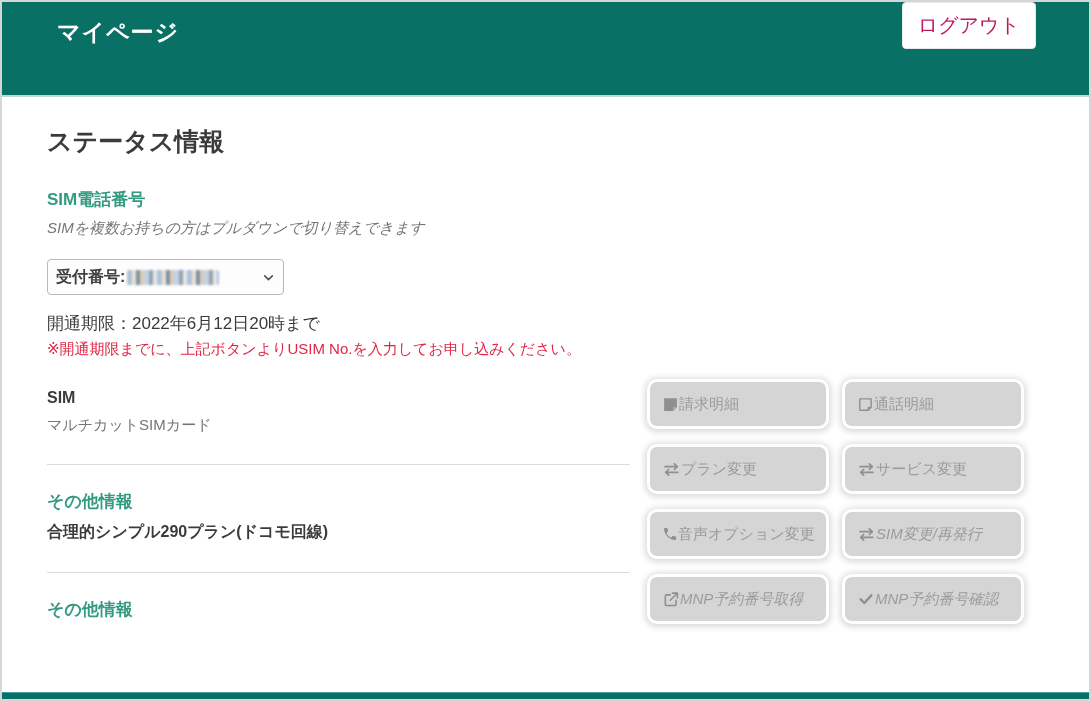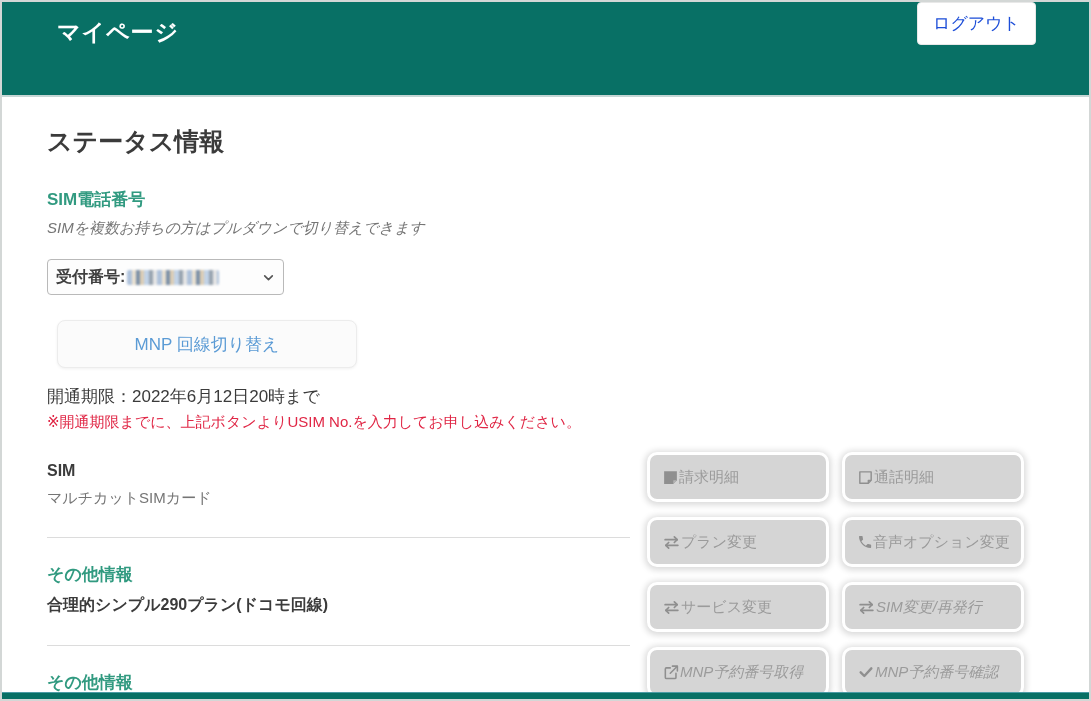--- a/index.html
+++ b/index.html
@@ -26,21 +26,21 @@
   .nav { display:flex; margin-top:13px; align-items:center; }
   .nav-item {
     color:#ffffff; font-size:14px; line-height:20px;
     padding:1px 14px; border-right:1px solid rgba(255,255,255,.85);
     cursor:pointer; white-space:nowrap;
   }
   .nav-item:first-child { padding-left:0; }
   .logout-btn {
     position:absolute; top:0; right:53px;
     background:#ffffff; border:1px solid #e8e8e8; border-radius:4px;
-    padding:9px 15px; font-size:17px; color:#1d4ed8; cursor:pointer;
+    padding:9px 15px; font-size:20px; color:#be185d; cursor:pointer;
     font-family:Liberation Mono, monospace;
   }
   
   .main { padding:28px 45px 0 45px; }
   .page-title { font-size:25px; font-weight:bold; color:#3b3b3b; margin-bottom:30px; }
   .sec-head { color:#319a80; font-size:17px; font-weight:bold; margin-bottom:8px; }
   .sec-desc { color:#757575; font-size:15px;font-style:italic; }
   
   .select-box {
     margin-top:21px; width:237px; height:36px;
@@ -108,21 +108,20 @@
       <span class="select-label">受付番号:</span>
       <span class="mosaic"></span>
       <span class="select-chevron">
         <svg width="13" height="13" viewBox="0 0 24 24" fill="none" stroke="#555555" stroke-width="3" stroke-linecap="round" stroke-linejoin="round">
             <polyline points="5 9 12 16 19 9"></polyline>
           </svg>
       </span>
     </div>
   </div>
 
-  <button class="mnp-btn">MNP 回線切り替え</button>
 
   <div class="deadline">開通期限：2022年6月12日20時まで</div>
   <div class="warning">※開通期限までに、上記ボタンよりUSIM No.を入力してお申し込みください。</div>
 
   <div class="content-row">
 
     <div class="left-col">
       <div>
         <div class="info-label">SIM</div>
         <div class="info-value">マルチカットSIMカード</div>
@@ -162,34 +161,34 @@
           <svg width="19" height="17" viewBox="0 0 24 24" fill="none" stroke="#8f8f8f" stroke-width="2.4" stroke-linecap="round" stroke-linejoin="round">
               <path d="M3 8h17"></path>
               <path d="M16 4l4 4-4 4"></path>
               <path d="M21 16H4"></path>
               <path d="M8 12l-4 4 4 4"></path>
             </svg>
           <span>プラン変更</span>
         </button>
 
         <button class="action-btn">
-          <svg width="16" height="16" viewBox="0 0 24 24" fill="#8f8f8f">
-              <path d="M6.6 10.8c1.5 2.9 3.8 5.2 6.7 6.7l2.2-2.2c.3-.3.7-.4 1.1-.3 1.1.4 2.4.6 3.6.6.6 0 1 .4 1 1V20c0 .6-.4 1-1 1C10.9 21 3 13.1 3 3.9 3 3.4 3.4 3 4 3h3.5c.6 0 1 .4 1 1 0 1.3.2 2.5.6 3.6.1.4 0 .8-.3 1.1l-2.2 2.1z"></path>
-            </svg>
-          <span>音声オプション変更</span>
-        </button>
-
-        <button class="action-btn">
           <svg width="19" height="17" viewBox="0 0 24 24" fill="none" stroke="#8f8f8f" stroke-width="2.4" stroke-linecap="round" stroke-linejoin="round">
               <path d="M3 8h17"></path>
               <path d="M16 4l4 4-4 4"></path>
               <path d="M21 16H4"></path>
               <path d="M8 12l-4 4 4 4"></path>
             </svg>
           <span>サービス変更</span>
+        </button>
+
+        <button class="action-btn">
+          <svg width="16" height="16" viewBox="0 0 24 24" fill="#8f8f8f">
+              <path d="M6.6 10.8c1.5 2.9 3.8 5.2 6.7 6.7l2.2-2.2c.3-.3.7-.4 1.1-.3 1.1.4 2.4.6 3.6.6.6 0 1 .4 1 1V20c0 .6-.4 1-1 1C10.9 21 3 13.1 3 3.9 3 3.4 3.4 3 4 3h3.5c.6 0 1 .4 1 1 0 1.3.2 2.5.6 3.6.1.4 0 .8-.3 1.1l-2.2 2.1z"></path>
+            </svg>
+          <span>音声オプション変更</span>
         </button>
 
         <button class="action-btn italic">
           <svg width="19" height="17" viewBox="0 0 24 24" fill="none" stroke="#8f8f8f" stroke-width="2.4" stroke-linecap="round" stroke-linejoin="round">
               <path d="M3 8h17"></path>
               <path d="M16 4l4 4-4 4"></path>
               <path d="M21 16H4"></path>
               <path d="M8 12l-4 4 4 4"></path>
             </svg>
           <span>SIM変更/再発行</span>

